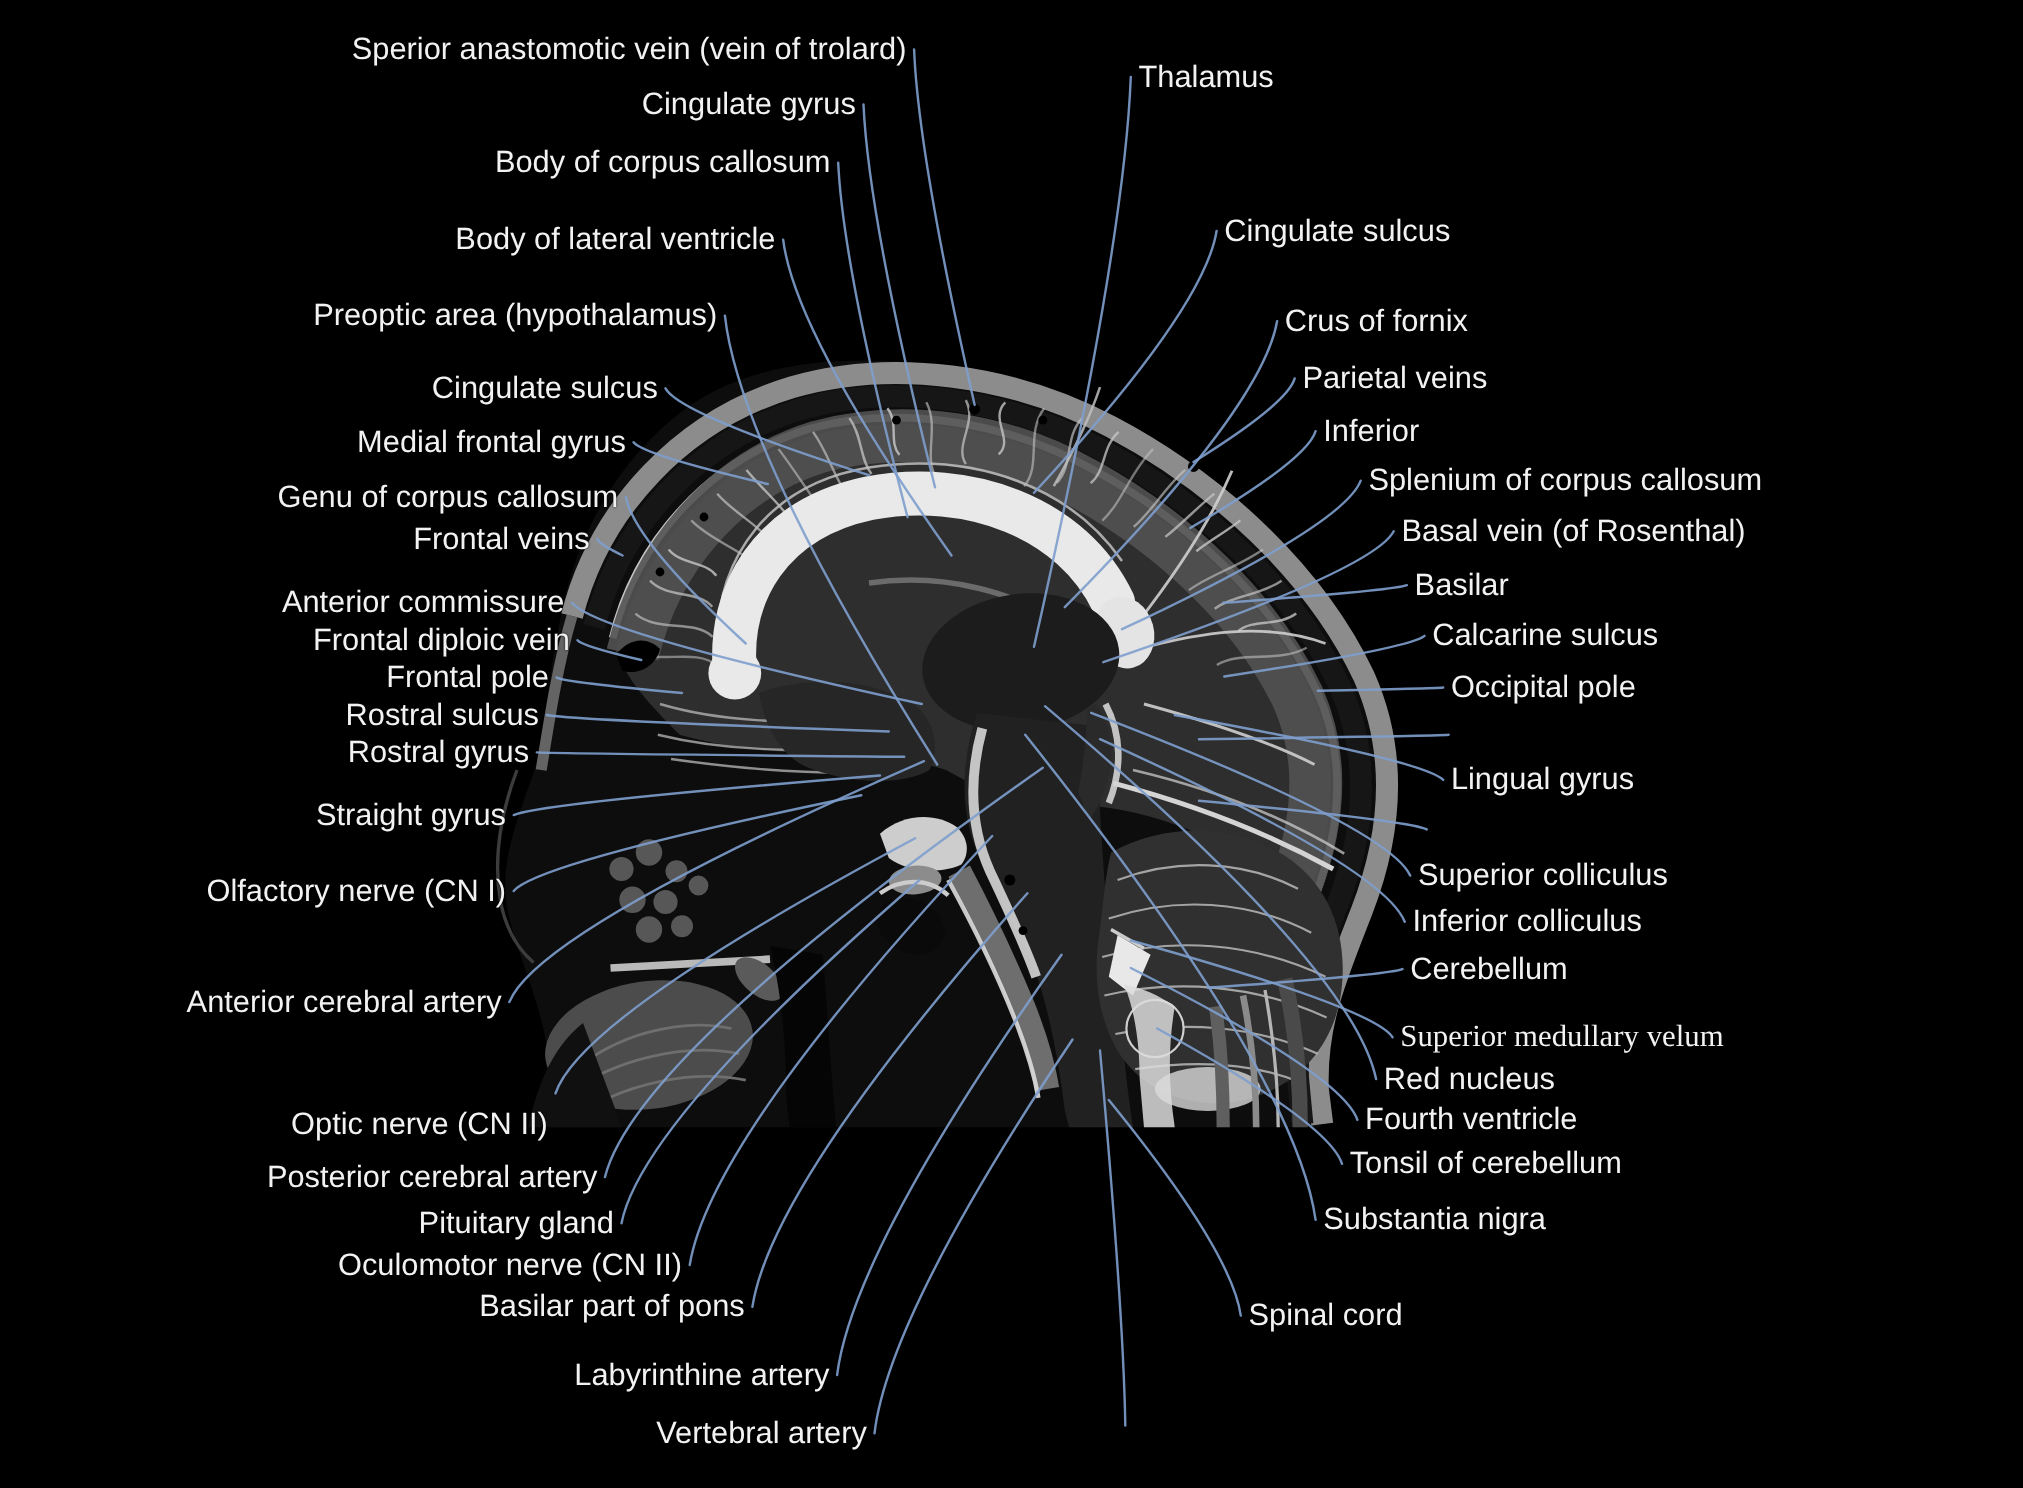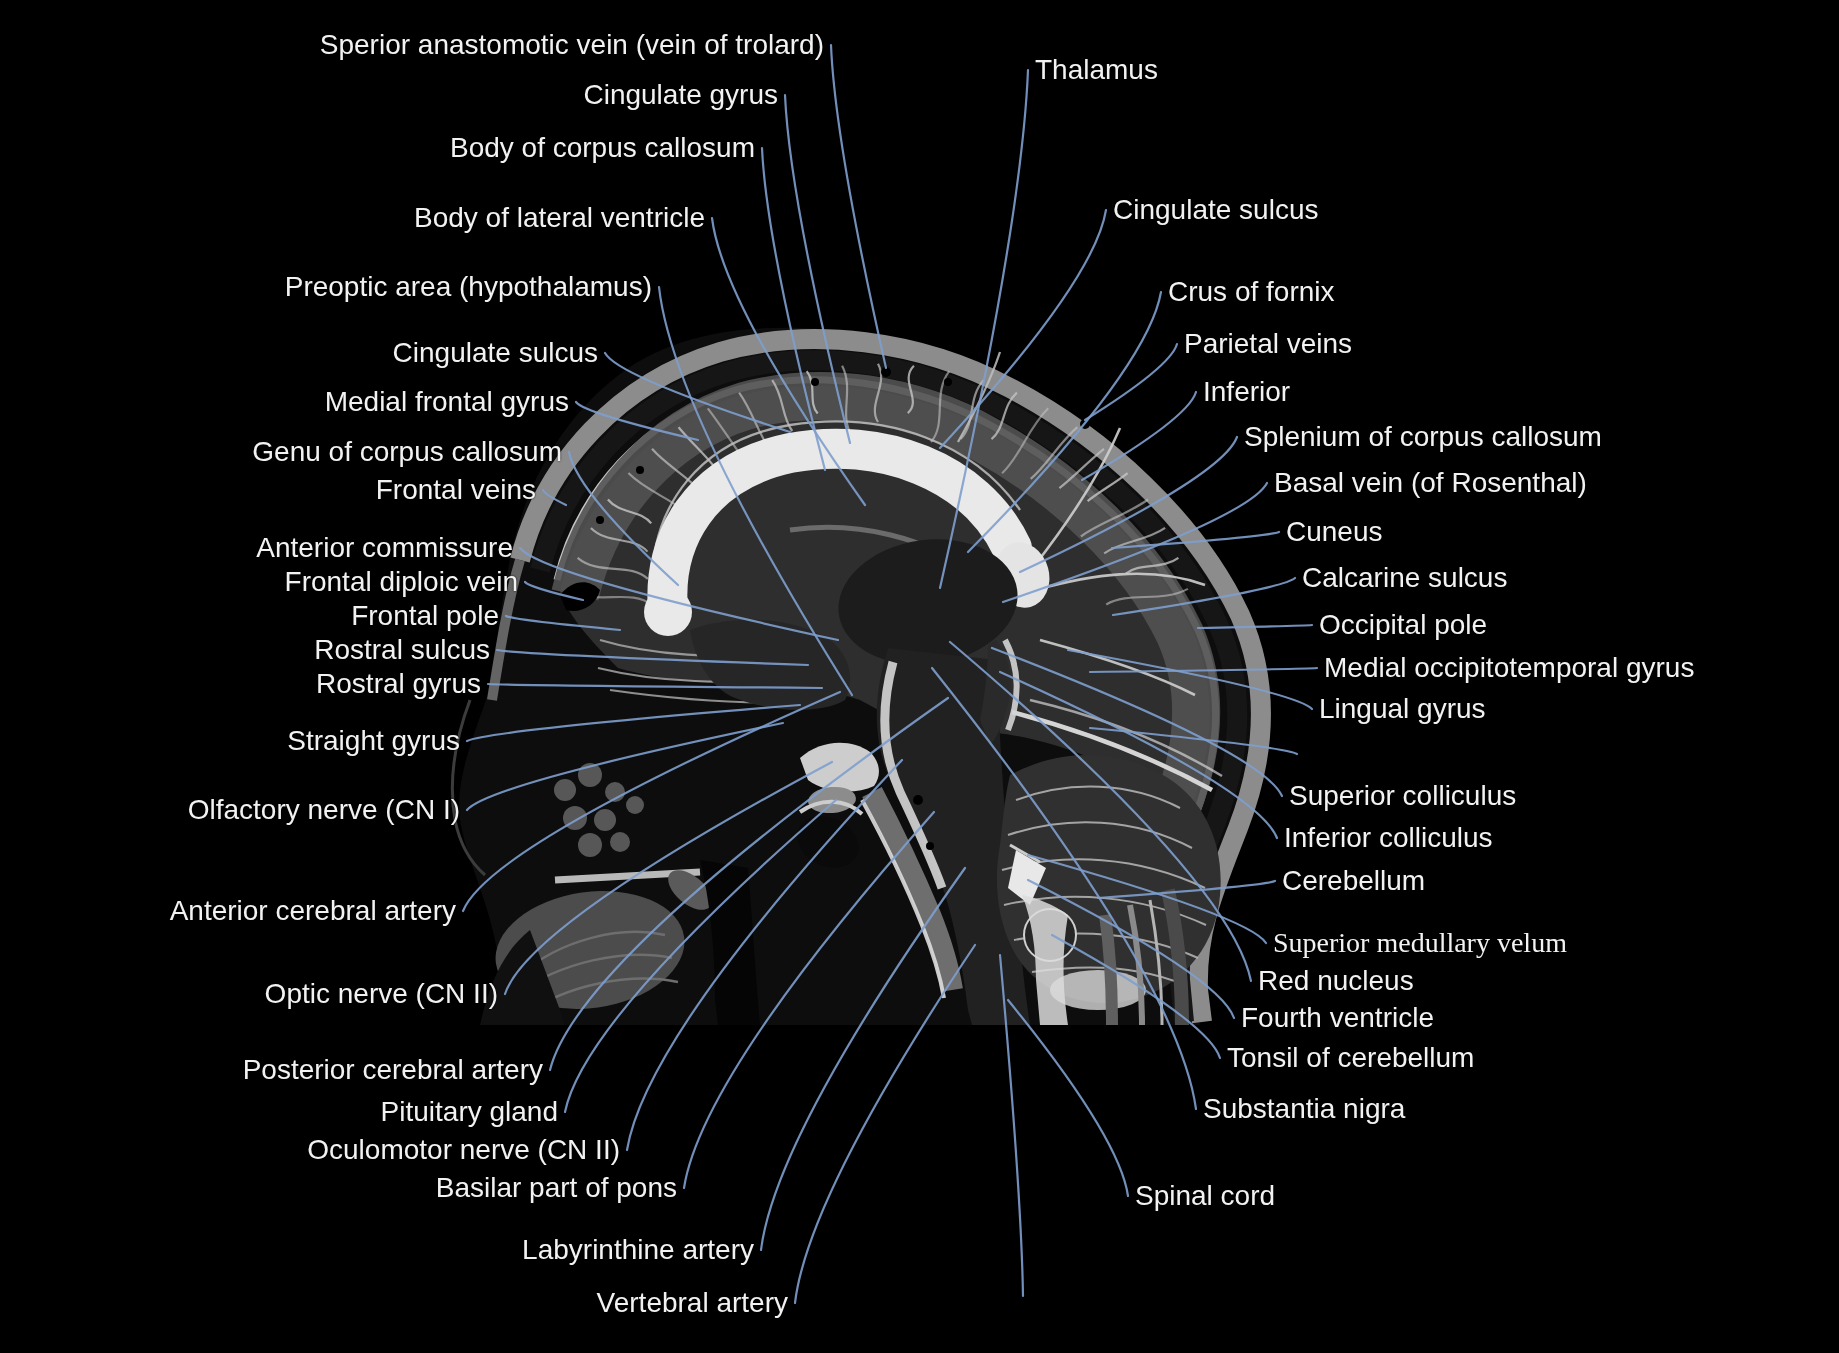--- a/index.html
+++ b/index.html
@@ -274,38 +274,37 @@
       <span class="lbl left" style="left: 562px; top: 452px;">Genu of corpus callosum</span>
       <span class="lbl left" style="left: 536px; top: 490px;">Frontal veins</span>
       <span class="lbl left" style="left: 513px; top: 548px;">Anterior commissure</span>
       <span class="lbl left" style="left: 518px; top: 582px;">Frontal diploic vein</span>
       <span class="lbl left" style="left: 499px; top: 616px;">Frontal pole</span>
       <span class="lbl left" style="left: 490px; top: 650px;">Rostral sulcus</span>
       <span class="lbl left" style="left: 481px; top: 684px;">Rostral gyrus</span>
       <span class="lbl left" style="left: 460px; top: 741px;">Straight gyrus</span>
       <span class="lbl left" style="left: 460px; top: 810px;">Olfactory nerve (CN I)</span>
       <span class="lbl left" style="left: 456px; top: 911px;">Anterior cerebral artery</span>
-      <span class="lbl left" style="left: 498px; top: 994px;">Optic nerve (CN II)</span>
+      <span class="lbl left" style="left: 498px; top: 1022px;">Optic nerve (CN II)</span>
       <span class="lbl left" style="left: 543px; top: 1070px;">Posterior cerebral artery</span>
       <span class="lbl left" style="left: 558px; top: 1112px;">Pituitary gland</span>
       <span class="lbl left" style="left: 620px; top: 1150px;">Oculomotor nerve (CN II)</span>
       <span class="lbl left" style="left: 677px; top: 1188px;">Basilar part of pons</span>
       <span class="lbl left" style="left: 754px; top: 1250px;">Labyrinthine artery</span>
       <span class="lbl left" style="left: 788px; top: 1303px;">Vertebral artery</span>
       <span class="lbl right" style="left: 1035px; top: 70px;">Thalamus</span>
       <span class="lbl right" style="left: 1113px; top: 210px;">Cingulate sulcus</span>
       <span class="lbl right" style="left: 1168px; top: 292px;">Crus of fornix</span>
       <span class="lbl right" style="left: 1184px; top: 344px;">Parietal veins</span>
       <span class="lbl right" style="left: 1203px; top: 392px;">Inferior</span>
       <span class="lbl right" style="left: 1244px; top: 437px;">Splenium of corpus callosum</span>
       <span class="lbl right" style="left: 1274px; top: 483px;">Basal vein (of Rosenthal)</span>
-      <span class="lbl right" style="left: 1286px; top: 532px;">Cuneus</span>
+      <span class="lbl right" style="left: 1286px; top: 532px;">Basilar</span>
       <span class="lbl right" style="left: 1302px; top: 578px;">Calcarine sulcus</span>
       <span class="lbl right" style="left: 1319px; top: 625px;">Occipital pole</span>
-      <span class="lbl right" style="left: 1324px; top: 668px;">Medial occipitotemporal gyrus</span>
       <span class="lbl right" style="left: 1319px; top: 709px;">Lingual gyrus</span>
       <span class="lbl right" style="left: 1289px; top: 796px;">Superior colliculus</span>
       <span class="lbl right" style="left: 1284px; top: 838px;">Inferior colliculus</span>
       <span class="lbl right" style="left: 1282px; top: 881px;">Cerebellum</span>
       <span class="lbl right" style="left: 1273px; top: 943px; font-family: Liberation Serif, serif;">Superior medullary velum</span>
       <span class="lbl right" style="left: 1258px; top: 981px;">Red nucleus</span>
       <span class="lbl right" style="left: 1241px; top: 1018px;">Fourth ventricle</span>
       <span class="lbl right" style="left: 1227px; top: 1058px;">Tonsil of cerebellum</span>
       <span class="lbl right" style="left: 1203px; top: 1109px;">Substantia nigra</span>
       <span class="lbl right" style="left: 1135px; top: 1196px;">Spinal cord</span>

